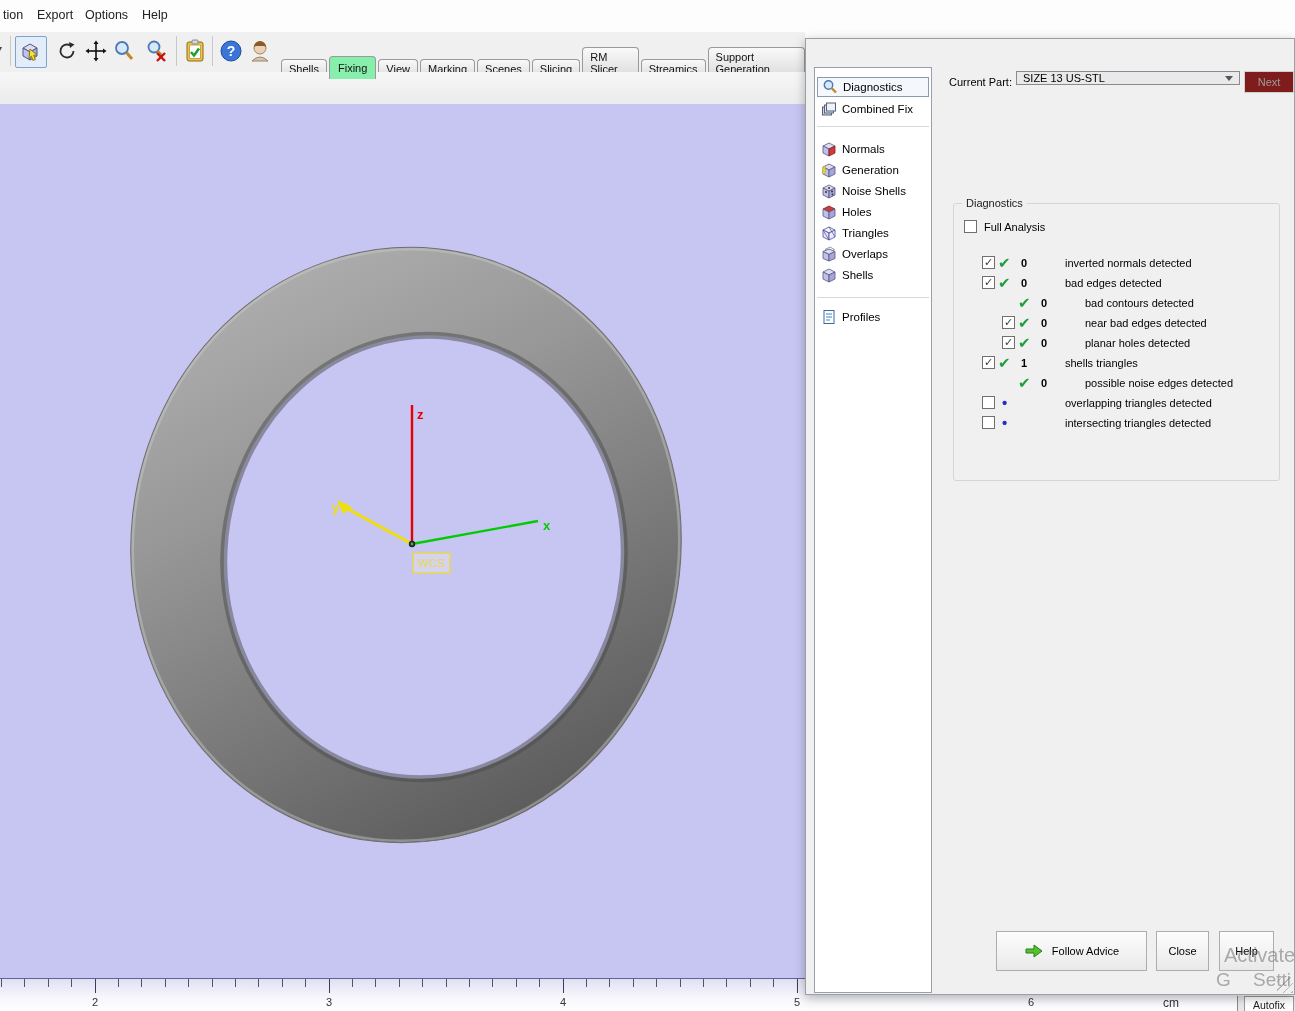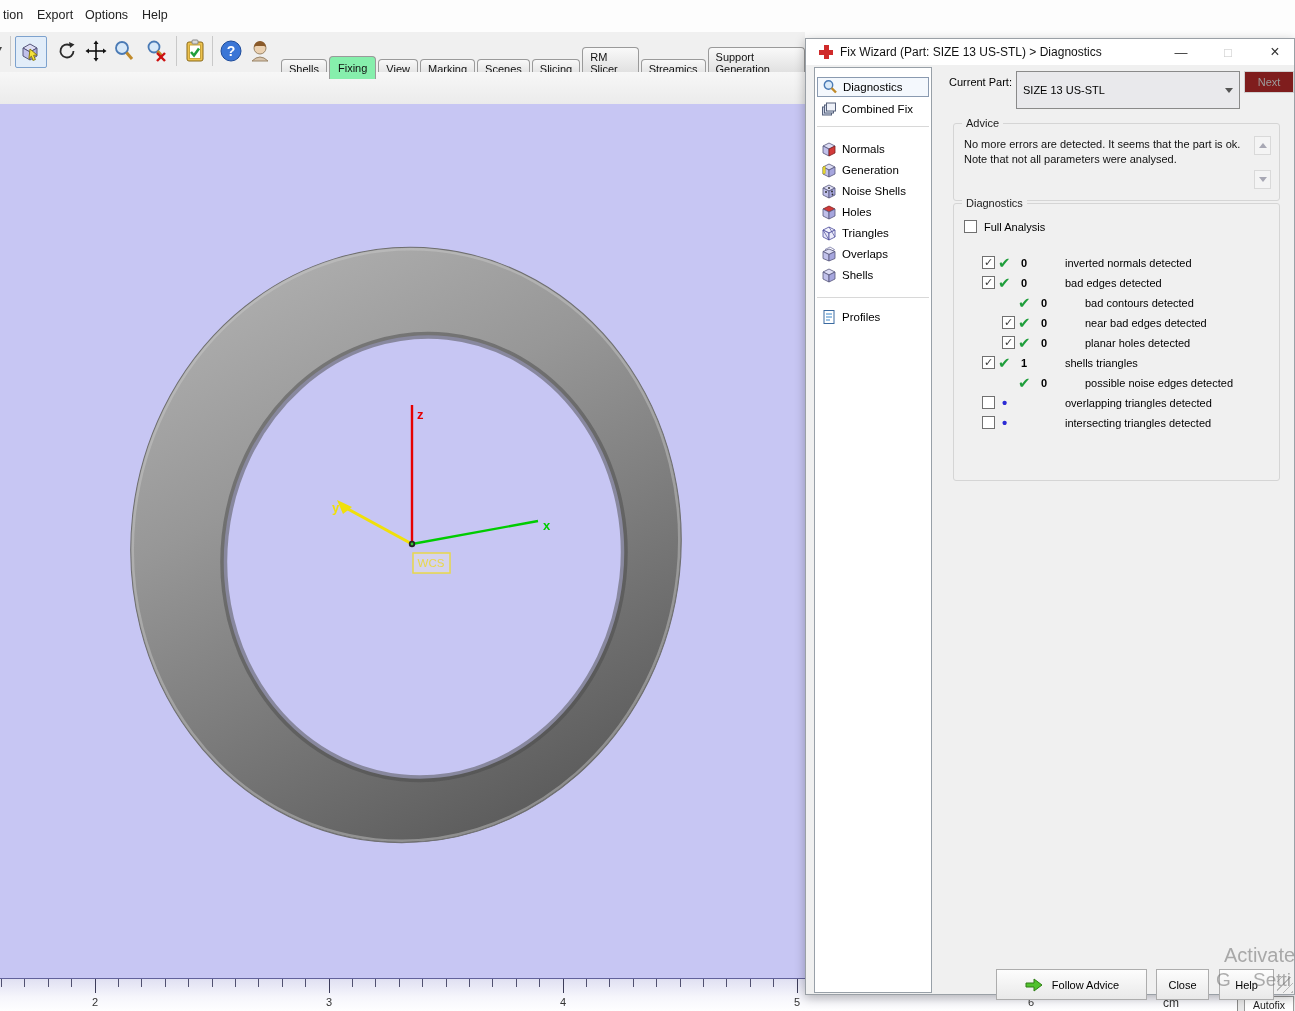--- a/index.html
+++ b/index.html
@@ -38,21 +38,21 @@
   .dialog{left:805px;top:38px;width:490px;height:957px;background:#f0f0f0;border:1px solid #9aa0a6;
           box-shadow:0 3px 10px rgba(0,0,0,.28);box-sizing:border-box;z-index:10}
   .titlebar{left:0;top:0;width:488px;height:26px;background:#fff}
   .title-text{left:34px;top:6px;font-size:12px;color:#111;white-space:nowrap}
   .wbtn{top:0;width:34px;height:26px;display:flex;align-items:center;justify-content:center;
         font-size:13px;color:#333}
   .fw-cross{left:13px;top:6px;width:14px;height:14px}
   .fw-cross:before{content:"";position:absolute;left:4.5px;top:0;width:5px;height:14px;background:#cf2a2a}
   .fw-cross:after{content:"";position:absolute;left:0;top:4.5px;width:14px;height:5px;background:#cf2a2a}
   .lbl{font-size:11px;color:#000}
-  .combo{left:210px;top:32px;width:224px;height:38px;background:#e9e9ec;border:1px solid #8a8a8a;
+  .combo{left:210px;top:32px;width:224px;height:14px;background:#e9e9ec;border:1px solid #8a8a8a;
          display:flex;align-items:center;padding:0 6px;box-sizing:border-box}
   .combo .arr{position:absolute;right:6px;width:0;height:0;border-left:4px solid transparent;
          border-right:4px solid transparent;border-top:5px solid #555}
   .btn{background:linear-gradient(#fdfdfd,#e9e9e9);border:1px solid #adadad;display:flex;
        align-items:center;justify-content:center;font-size:11px;color:#000;box-sizing:border-box}
   .btn.disabled{color:#9c9c9c;background:#7f1d1d;border-color:#d0d0d0}
   .sidebar{left:8px;top:28px;width:118px;height:926px;background:#fff;border:1px solid #98a0a8;box-sizing:border-box}
   .sb-item{left:2px;width:112px;height:20px;display:flex;align-items:center;gap:5px;padding-left:4px;box-sizing:border-box}
   .sb-item.selected{border:1px solid #8a9ab0;background:#f4f8fd}
   .sb-item span{font-size:11.5px}
@@ -66,21 +66,21 @@
   .tri-dn{width:0;height:0;border-left:4px solid transparent;border-right:4px solid transparent;border-top:5px solid #a8a8b4}
   .cb{width:13px;height:13px;background:#fff;border:1px solid #707070;box-sizing:border-box;
       display:flex;align-items:center;justify-content:center}
   .cbm{font-size:11px;line-height:10px;color:#3a3a3a;margin-top:-1px}
   .diag-row{left:0;width:320px;height:20px}
   .diag-row .cb{top:2px}
   .stat{top:0px;font-size:15px;font-weight:bold;color:#1f9e3c}
   .stat-dot{top:0px;font-size:15px;font-weight:bold;color:#2b2bd4}
   .cnt{top:3px;font-size:11px;font-weight:bold}
   .rlabel{top:3px;font-size:11px}
-  .footer-btn{top:930px;height:31px}
+  .footer-btn{top:892px;height:40px}
   .grip{right:1px;bottom:1px;width:16px;height:16px;
         background:repeating-linear-gradient(135deg,transparent 0 3px,#b8b8b8 3px 4px,transparent 4px 6px)}
   .wm{color:rgba(110,110,110,.55);font-size:20px;z-index:20;pointer-events:none;white-space:nowrap}
   svg{display:block}
   text{font-family:"Liberation Sans","DejaVu Sans",sans-serif}
 </style>
 </head>
 <body>
 
 <div class="app">
@@ -214,27 +214,20 @@
     <span class="abs rnum" style="left:797px">5</span>
     <span class="abs rnum" style="left:1031px">6</span>
     <span class="abs runit" style="left:1163px">cm</span>
   </div>
   <div class="abs cornerbar">
     <div class="abs ctab active" style="left:6px;width:48px">Autofix</div>
     <div class="abs ctab" style="left:56px;width:32px">Basic</div>
   </div>
 
   <div class="abs dialog">
-    <div class="abs titlebar">
-      <div class="abs fw-cross"></div>
-      <span class="abs title-text">Fix Wizard (Part: SIZE 13 US-STL) &gt; Diagnostics</span>
-      <div class="abs wbtn" style="left:358px">—</div>
-      <div class="abs wbtn" style="left:405px;color:#c6c6c6">□</div>
-      <div class="abs wbtn" style="left:452px;font-size:16px">×</div>
-    </div>
 
     <span class="abs lbl" style="left:143px;top:37px">Current Part:</span>
     <div class="abs combo">
       <span>SIZE 13 US-STL</span>
       <span class="arr"></span>
     </div>
     <div class="abs btn disabled" style="left:438px;top:32px;width:50px;height:22px">Next</div>
 
     <div class="abs sidebar">
       <div class="abs sb-item selected" style="top:9px">
@@ -322,33 +315,20 @@
         <svg width="16" height="16" viewBox="0 0 16 16">
           <rect x="3" y="1.5" width="10" height="13" fill="#fff" stroke="#3a6aa0"></rect>
           <line x1="5" y1="5" x2="11" y2="5" stroke="#3a86c8"></line>
           <line x1="5" y1="8" x2="11" y2="8" stroke="#3a86c8"></line>
           <line x1="5" y1="11" x2="9" y2="11" stroke="#3a86c8"></line>
         </svg>
         <span>Profiles</span>
       </div>
     </div>
 
-    <div class="abs gbox" style="left:147px;top:84px;width:325px;height:76px">
-      <span class="legend">Advice</span>
-      <div class="abs advice-text" style="left:10px;top:13px;width:280px">
-        <div>No more errors are detected. It seems that the part is ok.</div>
-        <div>Note that not all parameters were analysed.</div>
-      </div>
-      <div class="abs scrollarr" style="top:12px">
-          <span class="tri-up"></span>
-        </div>
-      <div class="abs scrollarr" style="top:46px">
-          <span class="tri-dn"></span>
-        </div>
-    </div>
 
     <div class="abs gbox" style="left:147px;top:164px;width:325px;height:276px">
       <span class="legend">Diagnostics</span>
 
       <div class="abs" style="left:10px;top:16px;display:flex;align-items:center;gap:7px">
         <span class="cb"></span>
         <span class="lbl">Full Analysis</span>
       </div>
 
       <div class="abs diag-row" style="top:50px">

